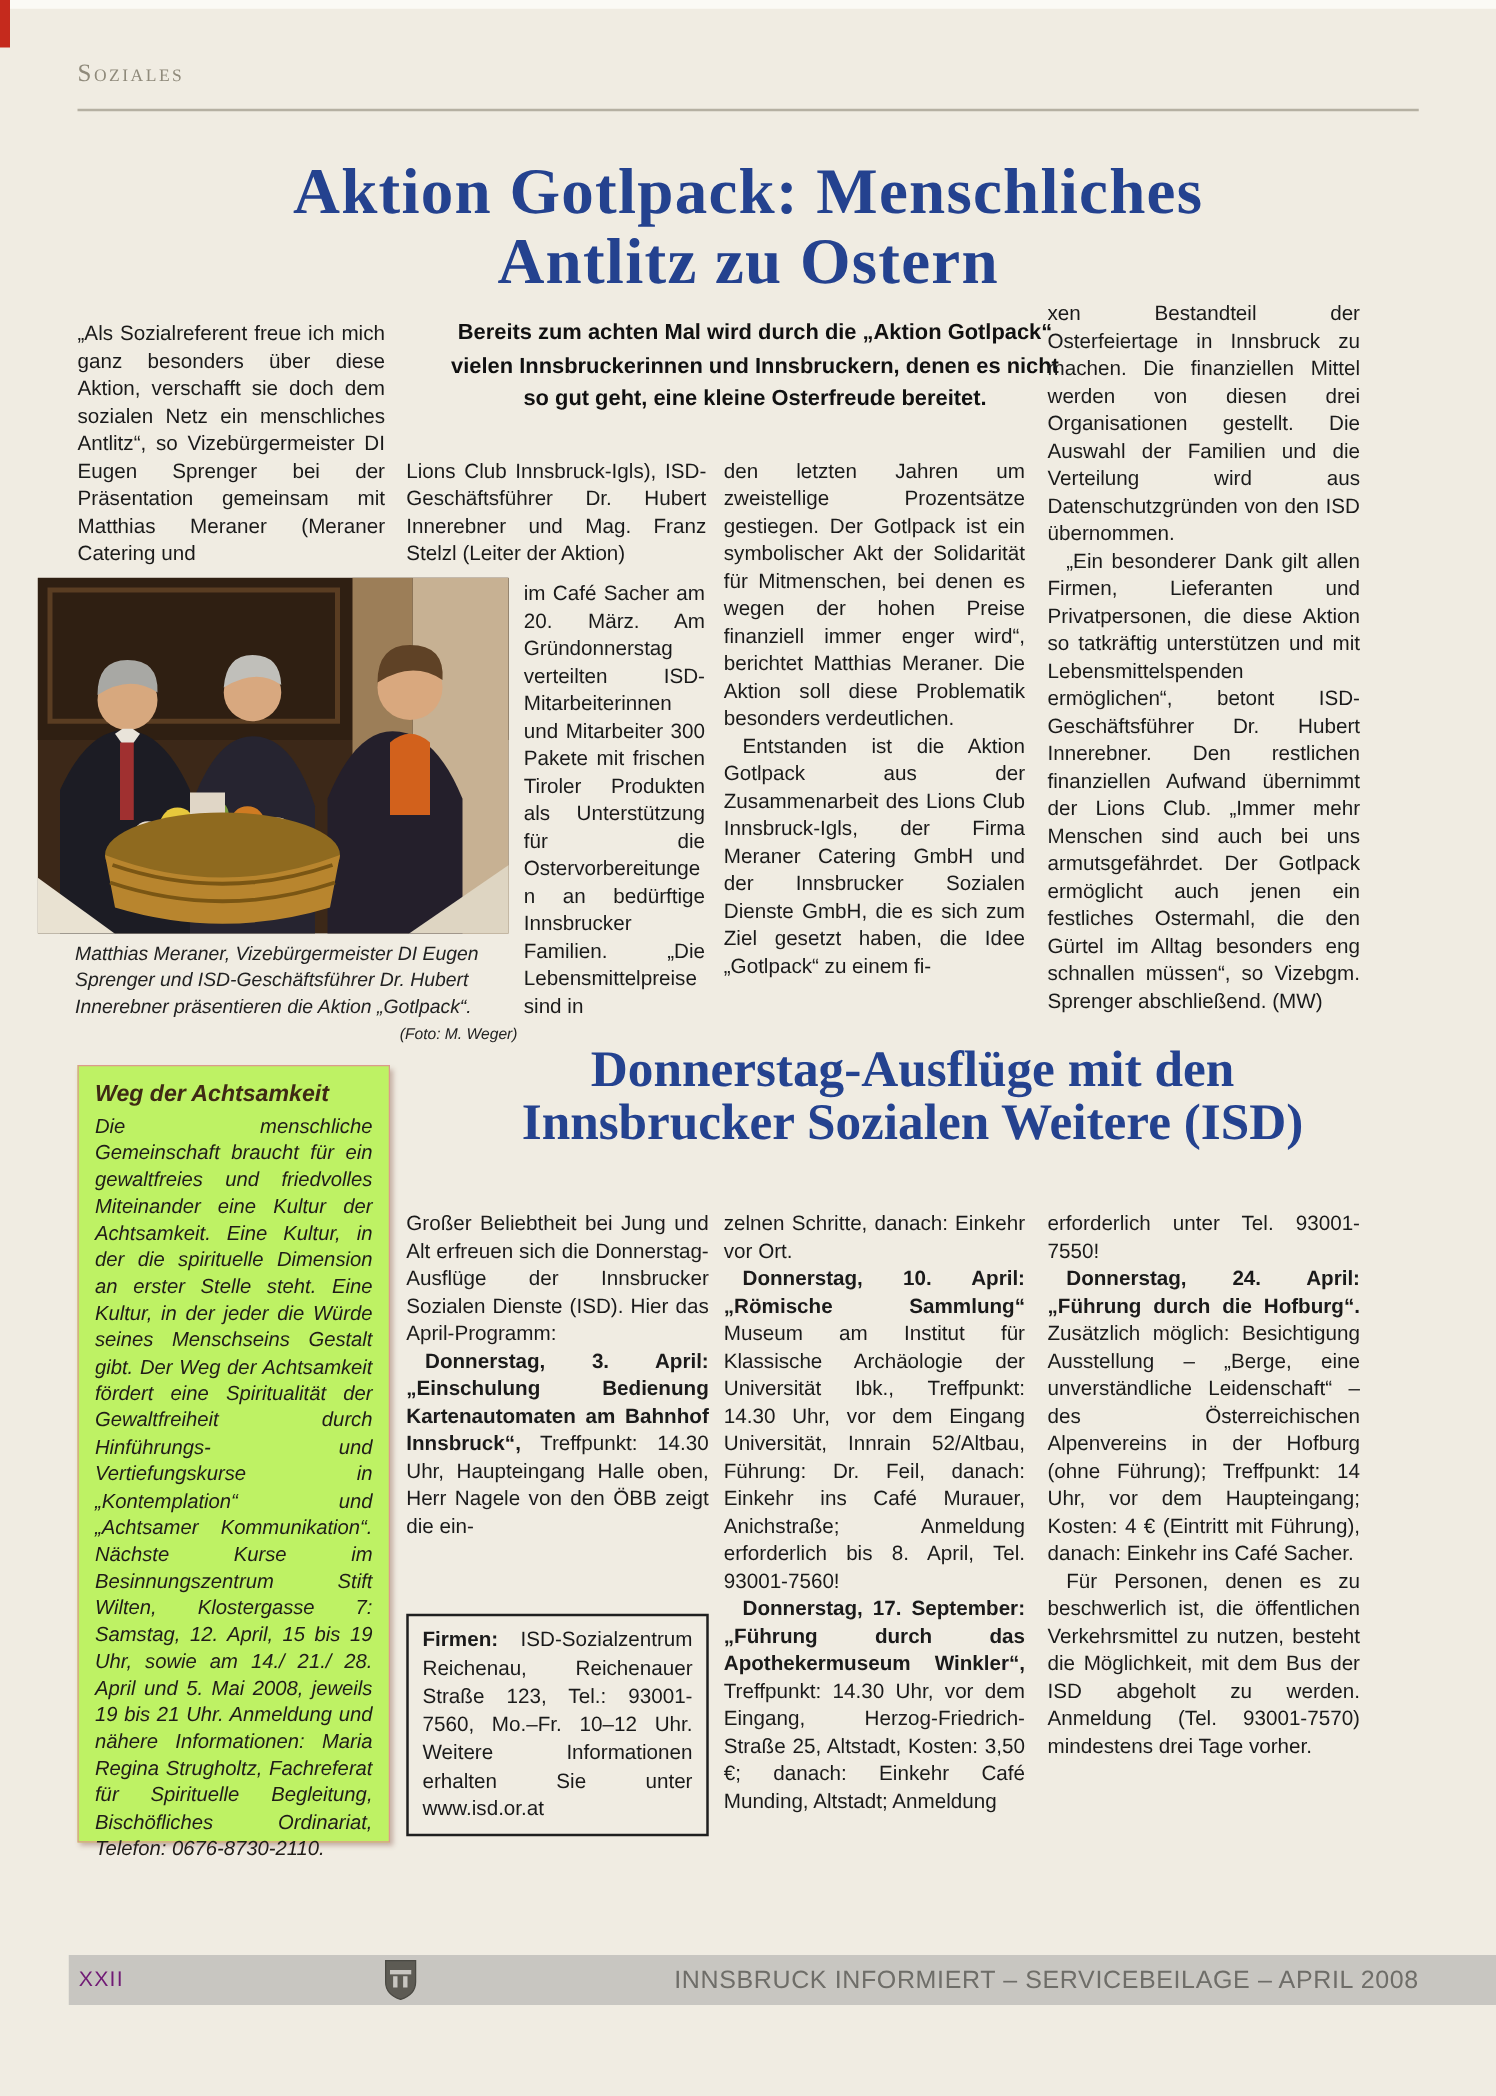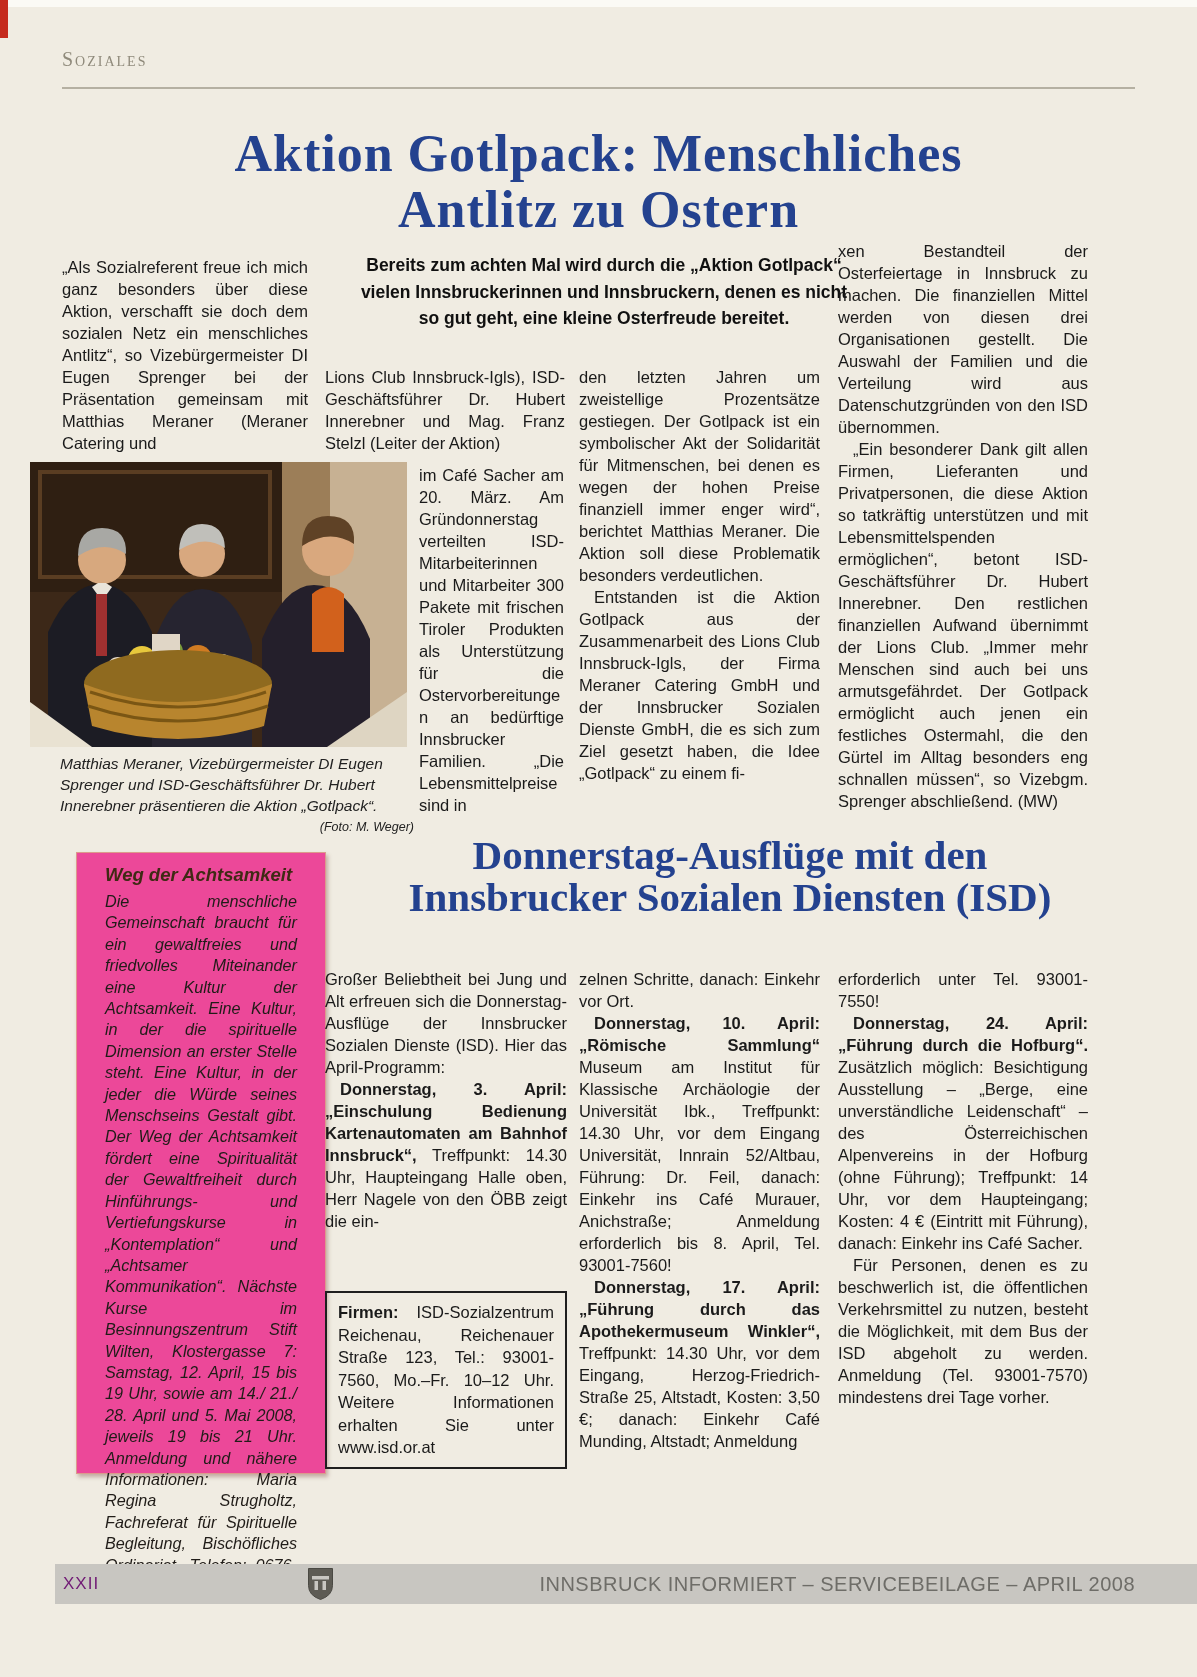--- a/index.html
+++ b/index.html
@@ -41,22 +41,22 @@
   #a1-col4  { left:838px; top:240px; width:250px; }
 
   .photo { position:absolute; left:30px; top:462px; width:377px; height:285px; overflow:hidden; }
   .photo svg { display:block; }
 
   .caption { position:absolute; left:60px; top:753px; width:354px;
              font-style:italic; font-size:15.5px; line-height:21px; color:#222; }
   .credit  { display:block; text-align:right; font-size:12.5px; margin-top:1px; }
 
   .pinkbox {
-    position:absolute; left:76px; top:852px; width:250px; height:622px;
-    background:#ec4899; border:1px solid #dc9a8c; padding:11px 28px;
+    position:absolute; left:62px; top:852px; width:250px; height:622px;
+    background:#bef264; border:1px solid #dc9a8c; padding:11px 13px;
     box-shadow:2px 3px 4px rgba(140,95,85,.45);
   }
   .pink-title { font-weight:700; font-style:italic; font-size:18.5px;
                 color:#3f2a14; margin-bottom:5px; }
   .pink-body  { font-style:italic; font-size:16.2px; line-height:21.4px;
                 text-align:justify; color:#201c18; hyphens:auto; }
 
   .headline2 {
     position:absolute; left:325px; top:834px; width:810px; text-align:center;
     font-family:"Liberation Serif", serif; font-weight:700;
@@ -159,36 +159,36 @@
     <p class="bt ind">„Ein besonderer Dank gilt allen Firmen, Lieferanten und Privatpersonen, die diese Aktion so tatkräftig unterstützen und mit Lebensmittelspenden ermöglichen“, betont ISD-Geschäftsführer Dr. Hubert Innerebner. Den restlichen finanziellen Aufwand übernimmt der Lions Club. „Immer mehr Menschen sind auch bei uns armutsgefährdet. Der Gotlpack ermöglicht auch jenen ein festliches Ostermahl, die den Gürtel im Alltag besonders eng schnallen müssen“, so Vizebgm. Sprenger abschließend. (MW)</p>
   </div>
 
   <aside class="pinkbox">
     <div class="pink-title">Weg der Achtsamkeit</div>
     <p class="pink-body">Die menschliche Gemeinschaft braucht für ein gewaltfreies und friedvolles Miteinander eine Kultur der Achtsamkeit. Eine Kultur, in der die spirituelle Dimension an erster Stelle steht. Eine Kultur, in der jeder die Würde seines Menschseins Gestalt gibt. Der Weg der Achtsamkeit fördert eine Spiritualität der Gewaltfreiheit durch Hinführungs- und Vertiefungskurse in „Kontemplation“ und „Achtsamer Kommunikation“. Nächste Kurse im Besinnungszentrum Stift Wilten, Klostergasse 7: Samstag, 12. April, 15 bis 19 Uhr, sowie am 14./ 21./ 28. April und 5. Mai 2008, jeweils 19 bis 21 Uhr. Anmeldung und nähere Informationen: Maria Regina Strugholtz, Fachreferat für Spirituelle Begleitung, Bischöfliches Ordinariat, Telefon: 0676-8730-2110.</p>
   </aside>
 
   <h2 class="headline2">
     <span class="hl-line">Donnerstag-Ausflüge mit den</span>
-    <span class="hl-line">Innsbrucker Sozialen Diensten (ISD)</span>
+    <span class="hl-line">Innsbrucker Sozialen Weitere (ISD)</span>
   </h2>
 
   <div class="abs" id="a2-colA">
     <p class="bt">Großer Beliebtheit bei Jung und Alt erfreuen sich die Donnerstag-Ausflüge der Innsbrucker Sozialen Dienste (ISD). Hier das April-Programm:</p>
     <p class="bt ind"><b>Donnerstag, 3. April: „Einschulung Bedienung Kartenautomaten am Bahnhof Innsbruck“,</b><span> Treffpunkt: 14.30 Uhr, Haupteingang Halle oben, Herr Nagele von den ÖBB zeigt die ein-</span></p>
   </div>
 
   <div class="infobox">
     <p class="bt"><b>Firmen:</b><span> ISD-Sozialzentrum Reichenau, Reichenauer Straße 123, Tel.: 93001-7560, Mo.–Fr. 10–12 Uhr. Weitere Informationen erhalten Sie unter www.isd.or.at</span></p>
   </div>
 
   <div class="abs" id="a2-colB">
     <p class="bt">zelnen Schritte, danach: Einkehr vor Ort.</p>
     <p class="bt ind"><b>Donnerstag, 10. April: „Römische Sammlung“</b><span> Museum am Institut für Klassische Archäologie der Universität Ibk., Treffpunkt: 14.30 Uhr, vor dem Eingang Universität, Innrain 52/Altbau, Führung: Dr. Feil, danach: Einkehr ins Café Murauer, Anichstraße; Anmeldung erforderlich bis 8. April, Tel. 93001-7560!</span></p>
-    <p class="bt ind"><b>Donnerstag, 17. April: „Führung durch das Apothekermuseum Winkler“,</b><span> Treffpunkt: 14.30 Uhr, vor dem Eingang, Herzog-Friedrich-Straße 25, Altstadt, Kosten: 3,50 €; danach: Einkehr Café Munding, Altstadt; Anmeldung</span></p>
+    <p class="bt ind"><b>Donnerstag, 17. September: „Führung durch das Apothekermuseum Winkler“,</b><span> Treffpunkt: 14.30 Uhr, vor dem Eingang, Herzog-Friedrich-Straße 25, Altstadt, Kosten: 3,50 €; danach: Einkehr Café Munding, Altstadt; Anmeldung</span></p>
   </div>
 
   <div class="abs" id="a2-colC">
     <p class="bt">erforderlich unter Tel. 93001-7550!</p>
     <p class="bt ind"><b>Donnerstag, 24. April: „Führung durch die Hofburg“.</b><span> Zusätzlich möglich: Besichtigung Ausstellung – „Berge, eine unverständliche Leidenschaft“ – des Österreichischen Alpenvereins in der Hofburg (ohne Führung); Treffpunkt: 14 Uhr, vor dem Haupteingang; Kosten: 4 € (Eintritt mit Führung), danach: Einkehr ins Café Sacher.</span></p>
     <p class="bt ind">Für Personen, denen es zu beschwerlich ist, die öffentlichen Verkehrsmittel zu nutzen, besteht die Möglichkeit, mit dem Bus der ISD abgeholt zu werden. Anmeldung (Tel. 93001-7570) mindestens drei Tage vorher.</p>
   </div>
 
   <footer class="footer">
     <span class="pageno">XXII</span>

